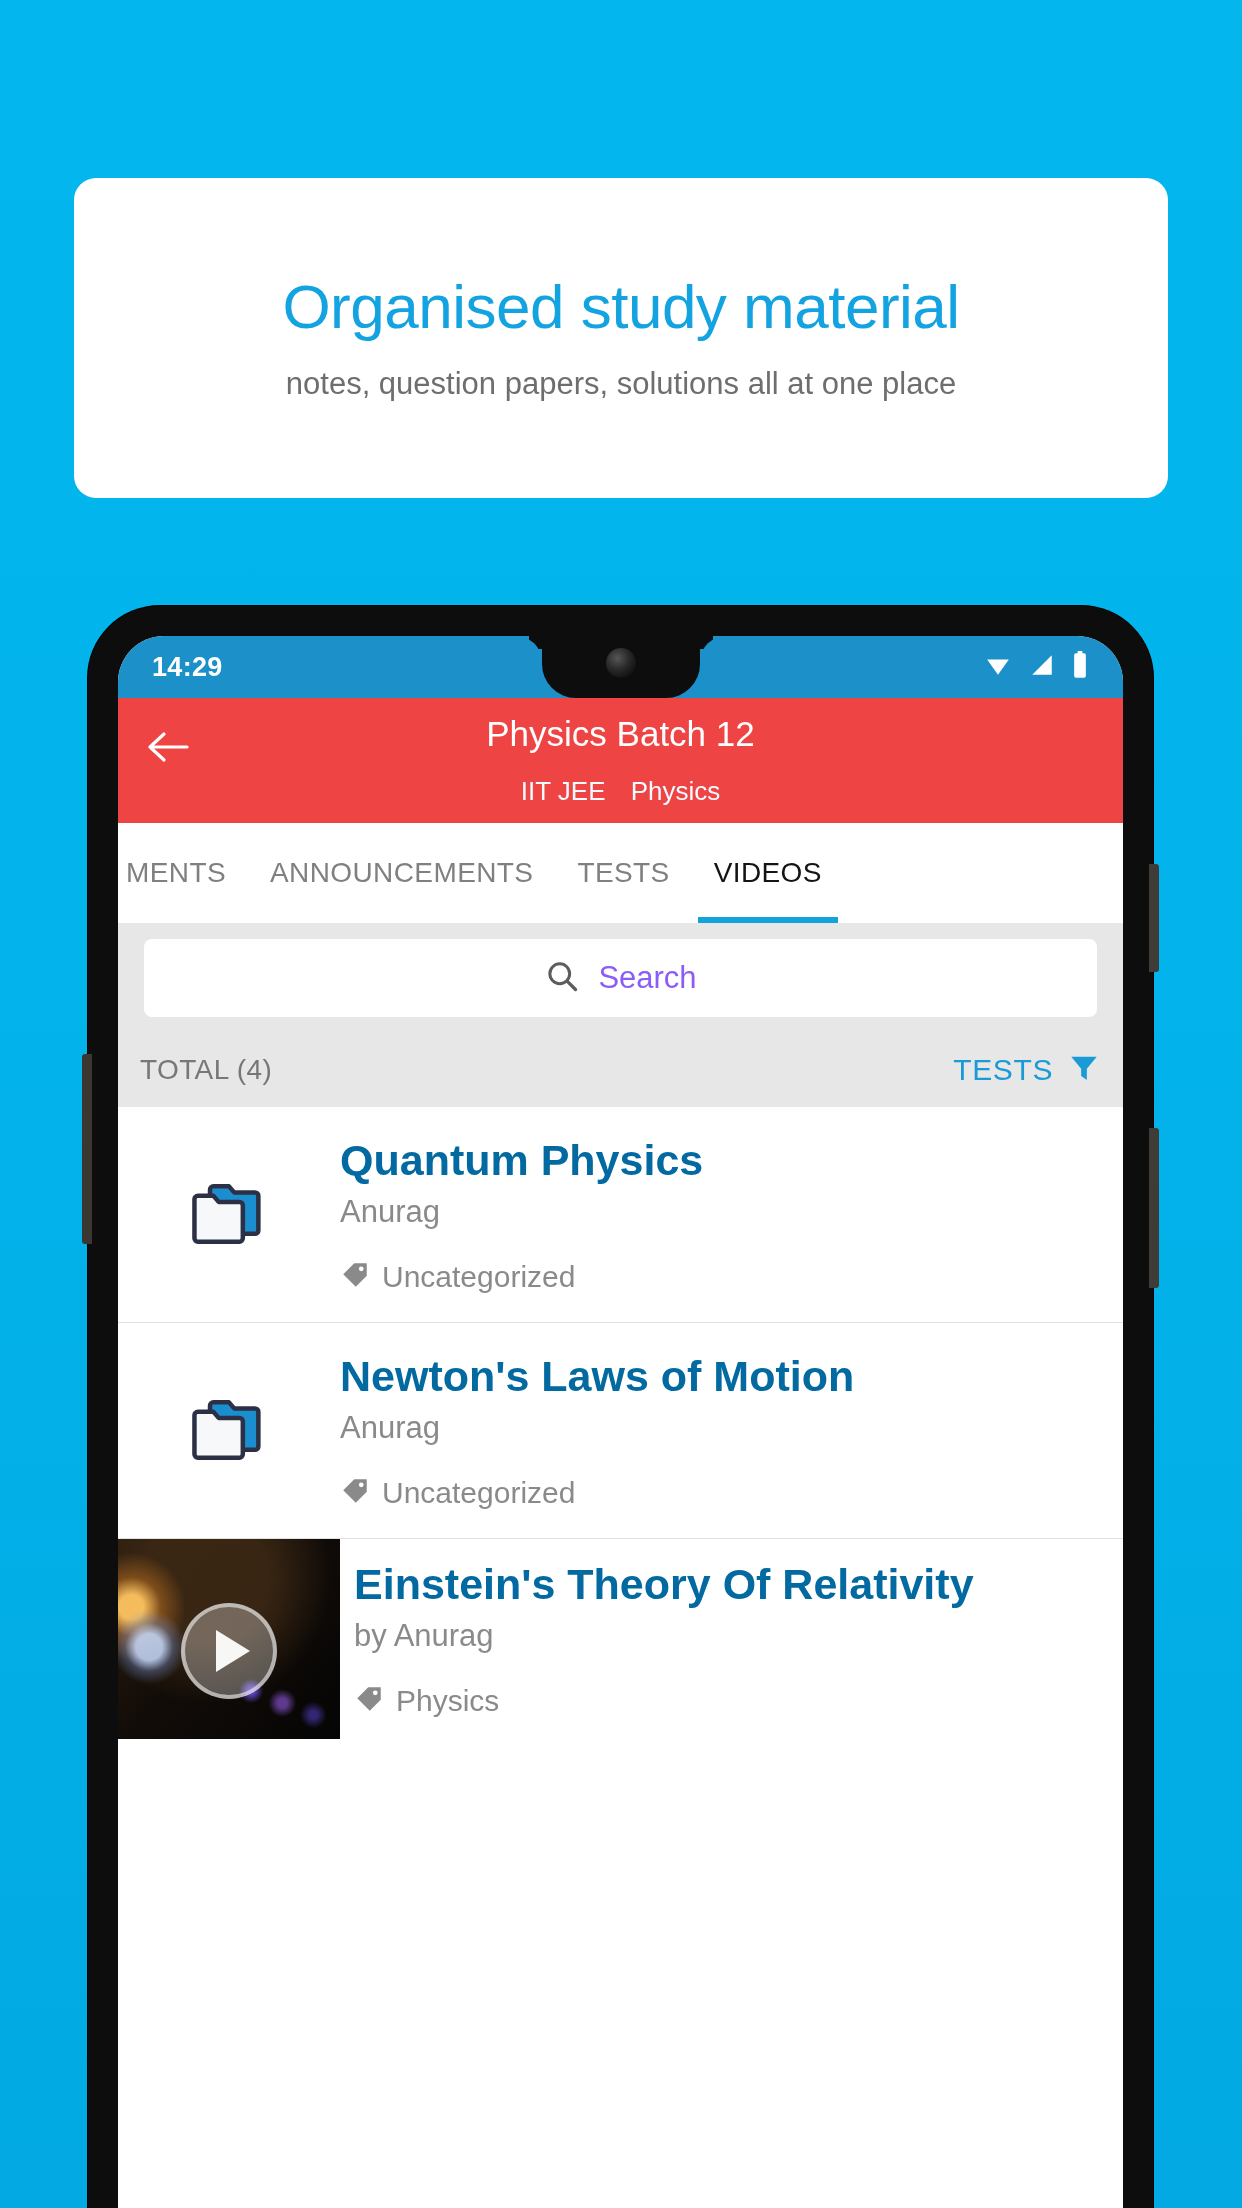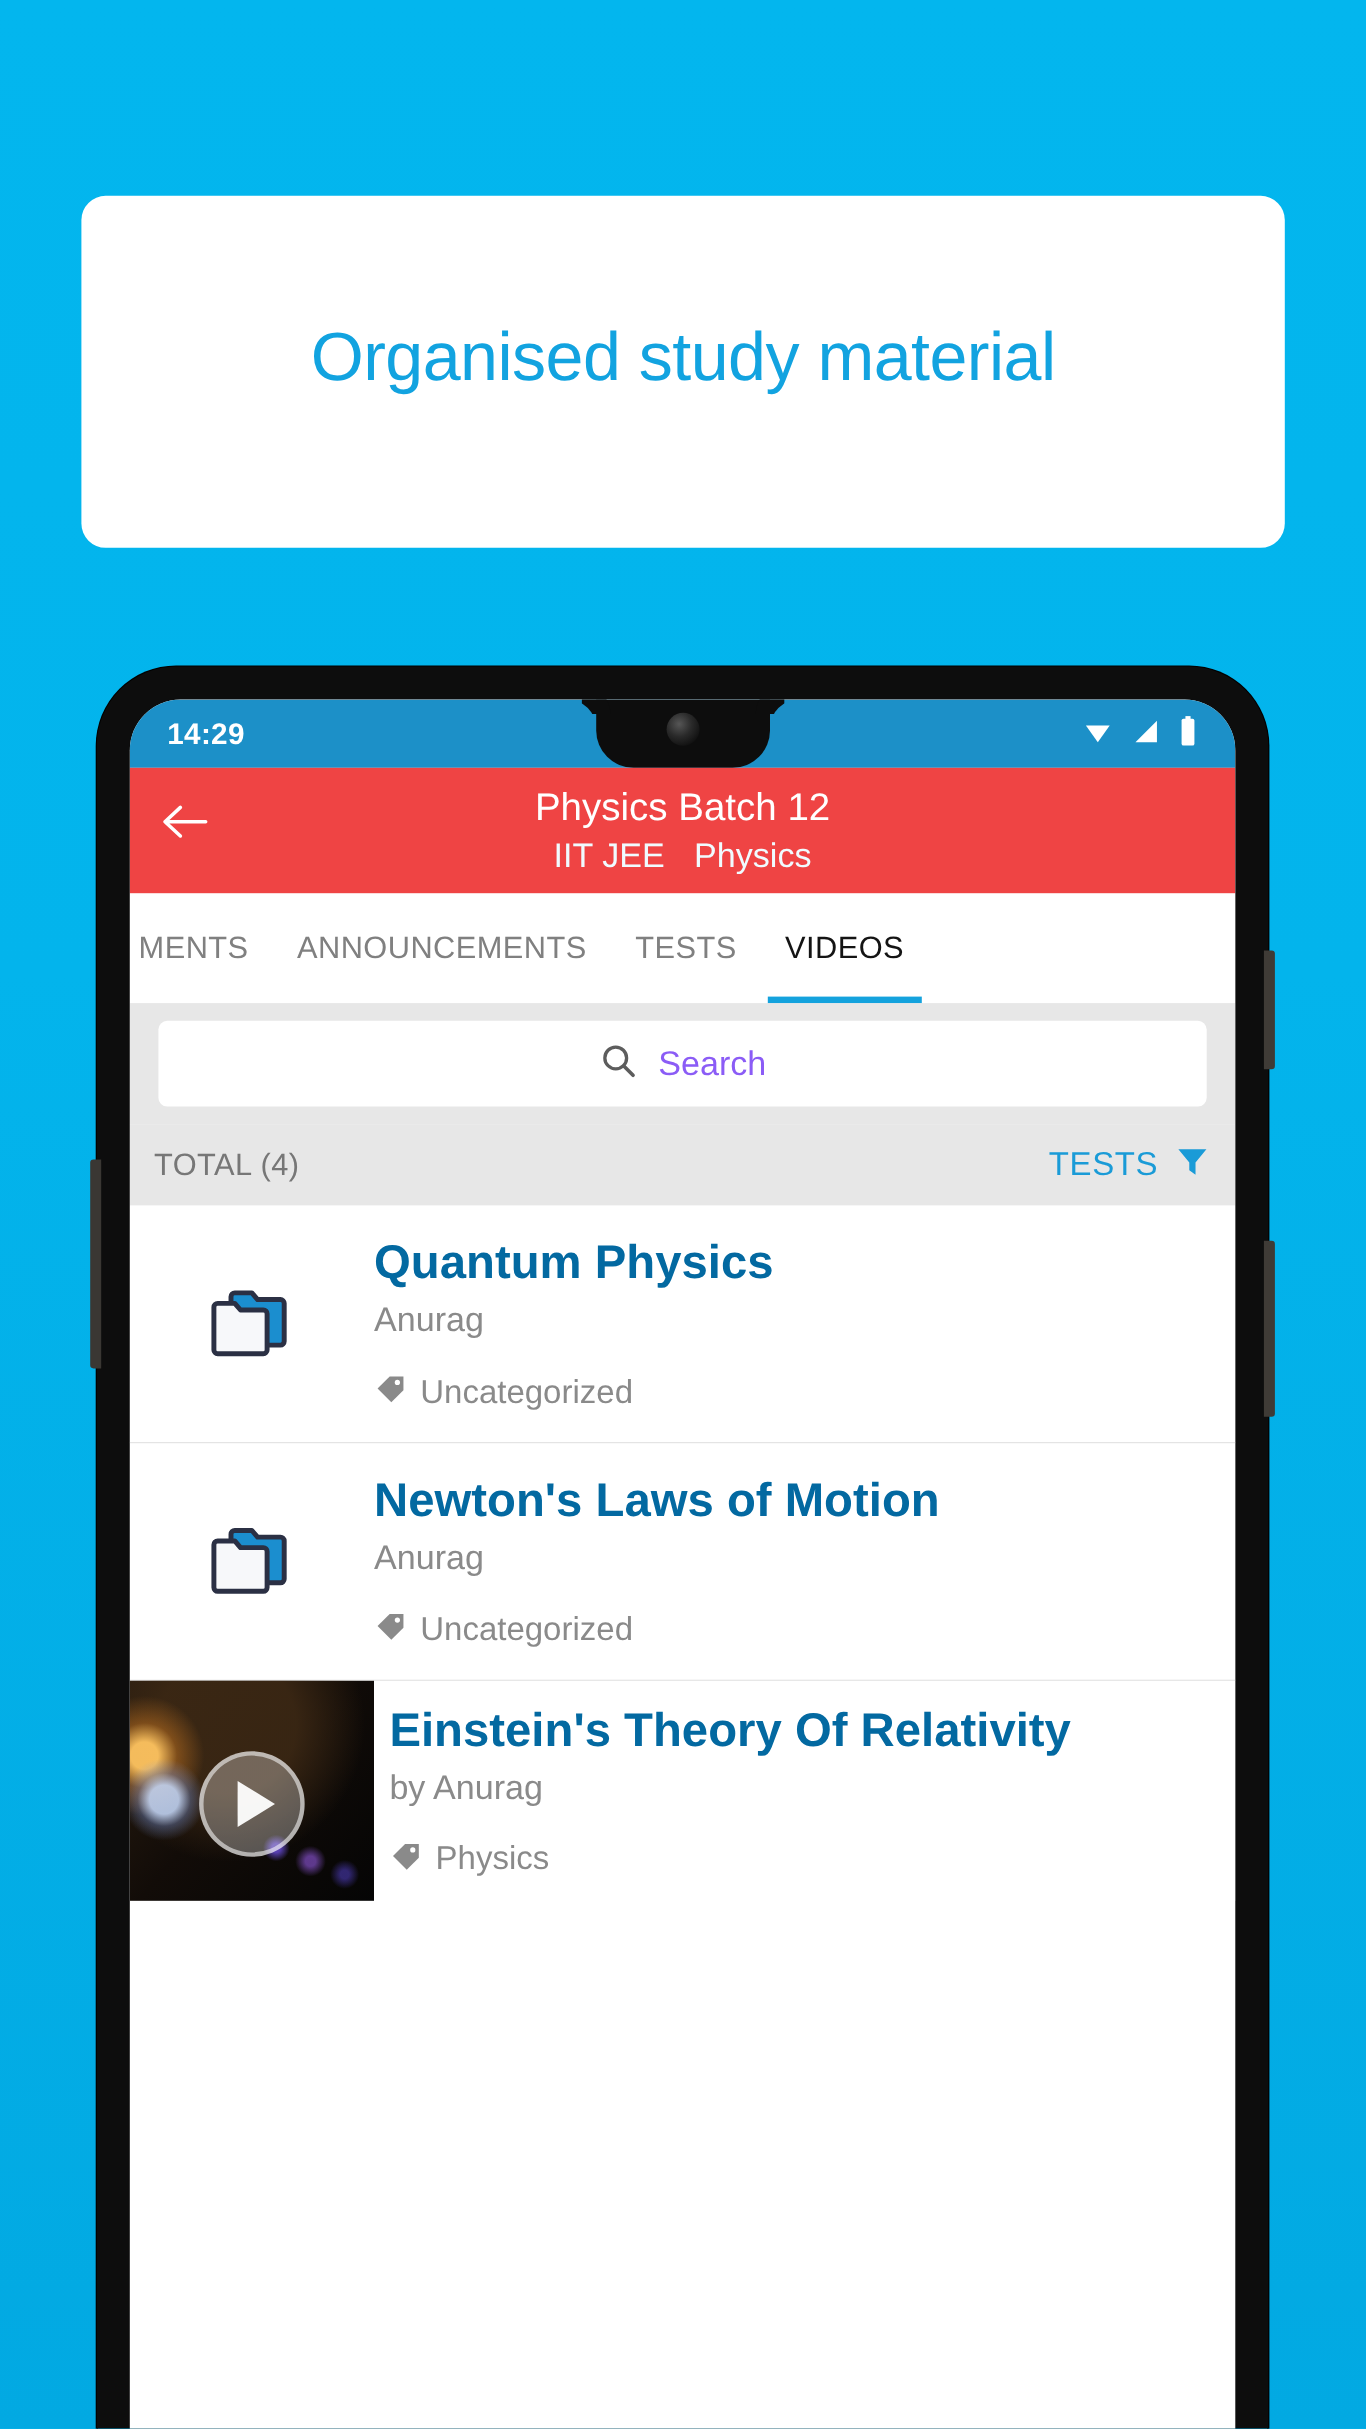--- a/index.html
+++ b/index.html
@@ -189,24 +189,24 @@
     align-items: center;
     justify-content: center;
   }
   .appbar-title {
     font-size: 35px;
     color: #ffffff;
     font-weight: 400;
     line-height: 1.25;
   }
   .appbar-sub {
-    font-size: 31px;
+    font-size: 26px;
     color: #f0fbff;
     font-weight: 400;
-    margin-top: 4px;
+    margin-top: 20px;
   }
   .appbar-sub span { margin: 0 9px; }
 
   
   .tabs {
     background: #ffffff;
     display: flex;
     align-items: stretch;
     height: 100px;
     overflow: hidden;
@@ -367,20 +367,21 @@
     padding-left: 14px;
   }
 </style>
 </head>
 <body>
 
 <div class="page">
 
   <div class="bubble">
     <div class="bubble-title">Organised study material</div>
+    <div class="bubble-sub">notes, question papers, solutions all at one place</div>
   </div>
   <div class="bubble-tail"></div>
 
   <div class="phone">
     <div class="btn-left"></div>
     <div class="btn-right-vol"></div>
     <div class="btn-right-pwr"></div>
 
     <div class="phone-inner">
 

